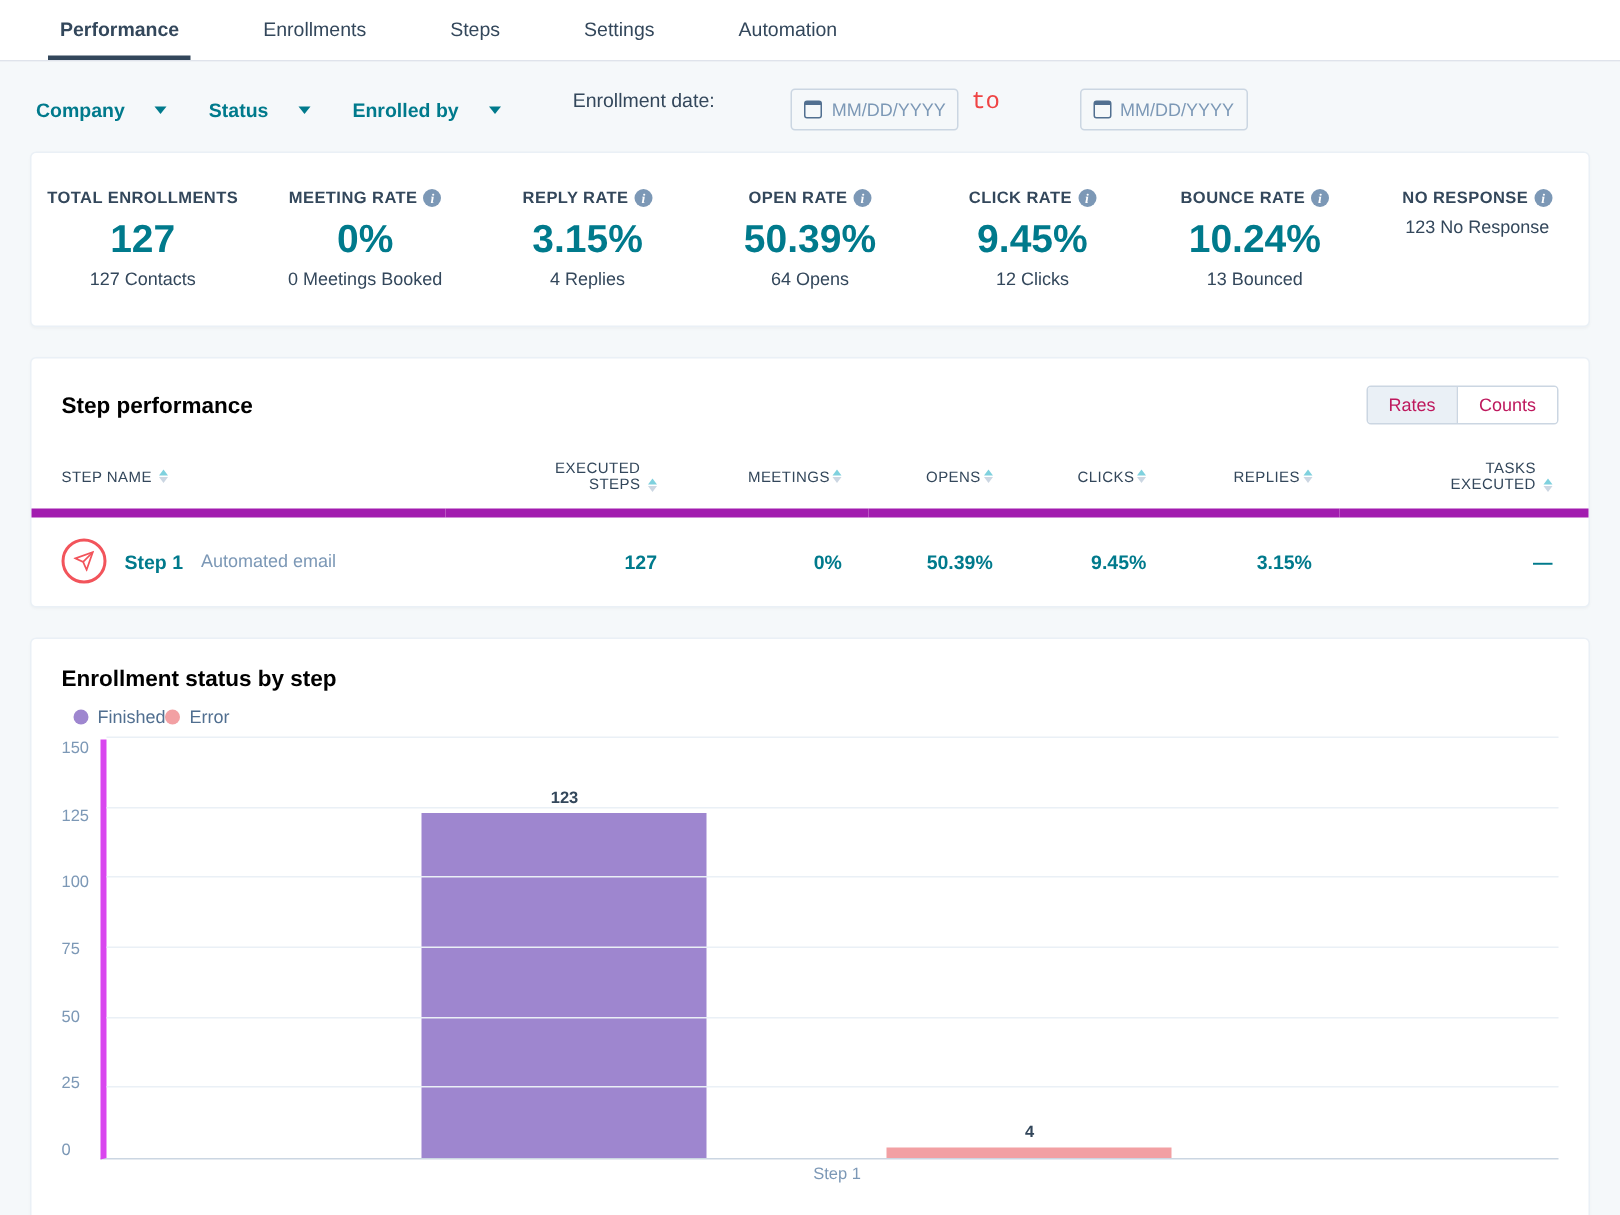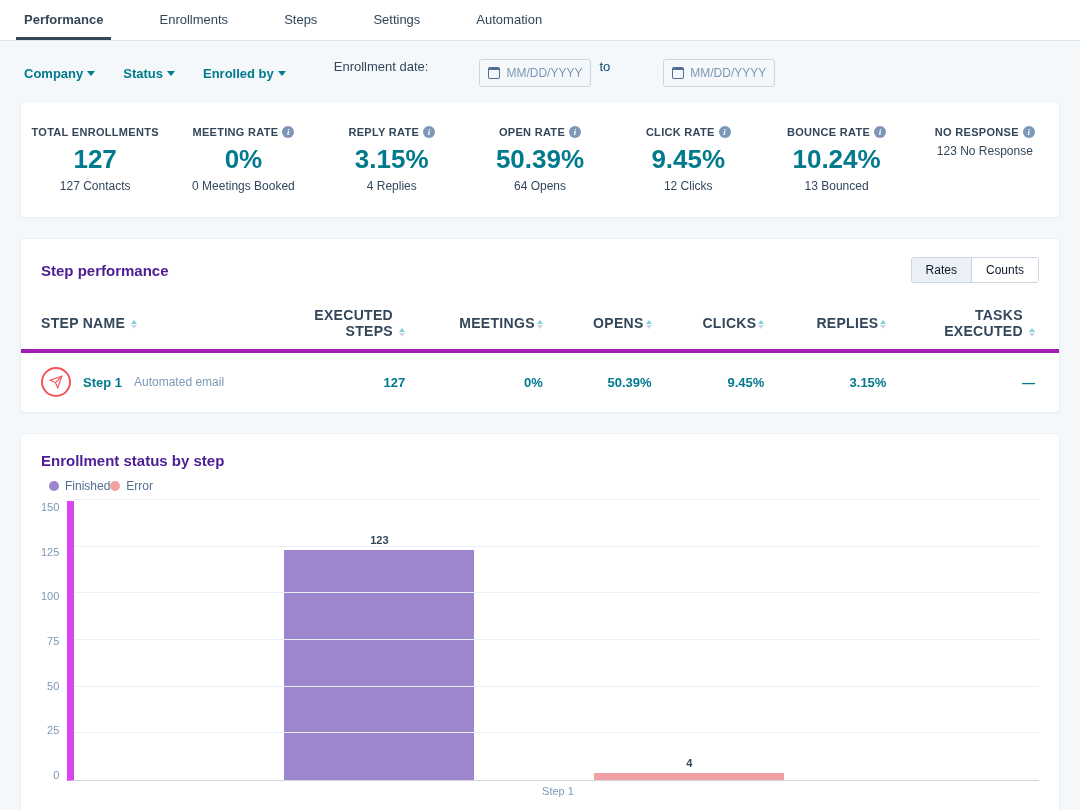--- a/index.html
+++ b/index.html
@@ -8,21 +8,21 @@
     background: #f5f8fa;
     color: #33475b;
     font-size: 13px;
   }
   .page { width: 1080px; margin: 0 auto; background: #f5f8fa; }
 
   
   .tabs {
     display: flex;
     gap: 40px;
-    padding: 0 16px;
+    padding: 0 32px;
     background: #fff;
     border-bottom: 1px solid #dfe3eb;
   }
   .tab {
     padding: 12px 8px 10px;
     font-size: 13px;
     color: #33475b;
     cursor: pointer;
     border-bottom: 3px solid transparent;
   }
@@ -38,21 +38,21 @@
     gap: 28px;
     padding: 18px 24px 14px;
   }
   .filter-dd {
     color: #007a8c;
     font-weight: 600;
     font-size: 13px;
     cursor: pointer;
     display: inline-flex;
     align-items: center;
-    gap: 4px;
+    gap: 20px;
   }
   .caret {
     width: 0; height: 0;
     border-left: 4px solid transparent;
     border-right: 4px solid transparent;
     border-top: 5px solid #007a8c;
     display: inline-block;
   }
   .filter-label { color: #33475b; font-size: 13px; }
   .date-box {
@@ -67,21 +67,21 @@
     font-size: 12px;
     height: 28px;
     margin-left: 45px;
   }
   .cal-icon {
     width: 12px; height: 12px;
     border: 1.5px solid #516f90;
     border-top-width: 3px;
     border-radius: 2px;
   }
-  .date-sep { color: #0c4a6e; font-size: 13px; padding: 0 2px; }
+  .date-sep { color: #ef4444; font-size: 16px; padding: 0 2px; font-family: Liberation Mono, monospace; }
 
   
   .panel {
     background: #fff;
     border: 1px solid #eaf0f6;
     border-radius: 4px;
     margin: 0 20px 20px;
     padding: 24px 0;
     box-shadow: 0 1px 2px rgba(0,0,0,0.03);
   }
@@ -128,45 +128,45 @@
     border-radius: 4px;
     margin: 0 20px 20px;
     box-shadow: 0 1px 2px rgba(0,0,0,0.03);
   }
   .section-head {
     display: flex;
     justify-content: space-between;
     align-items: center;
     padding: 18px 20px 12px;
   }
-  .section-title { font-size: 15px; font-weight: 700; color: #4c1d95; }
+  .section-title { font-size: 15px; font-weight: 700; color: #000000; }
   .toggle-group {
     display: inline-flex;
     border: 1px solid #cbd6e2;
     border-radius: 3px;
     overflow: hidden;
   }
   .toggle-btn {
     padding: 5px 14px;
     font-size: 12px;
-    color: #0f172a;
+    color: #be185d;
     background: #fff;
     cursor: pointer;
   }
   .toggle-btn.active { background: #eaf0f6; }
   .toggle-btn + .toggle-btn { border-left: 1px solid #cbd6e2; }
 
   .tbl { width: 100%; border-collapse: collapse; }
   .tbl th {
     text-align: right;
-    font-size: 14px;
-    font-weight: 700;
+    font-size: 10px;
+    font-weight: 400;
     color: #33475b;
     padding: 12px 18px 10px;
-    border-bottom: 4px solid #a21caf;
+    border-bottom: 6px solid #a21caf;
     letter-spacing: 0.3px;
   }
   .tbl th:first-child { text-align: left; }
   .sort {
     display: inline-flex;
     flex-direction: column;
     margin-left: 2px;
     line-height: 4px;
     vertical-align: middle;
   }
@@ -217,29 +217,28 @@
   .legend { display: flex; margin: 10px 0 8px 8px; }
   .legend-item { display: flex; align-items: center; gap: 6px; font-size: 12px; color: #516f90; }
   .swatch { width: 10px; height: 10px; border-radius: 50%; }
   .sw-purple { background: #9e86cf; }
   .sw-pink { background: #f2a0a3; }
   .chart-area { display: flex; height: 280px; }
   .y-axis {
     display: flex;
     flex-direction: column;
     justify-content: space-between;
-    align-items: flex-end;
     padding-right: 8px;
     font-size: 11px;
     color: #7c98b6;
   }
   .plot {
     flex: 1;
     position: relative;
-    border-left: 7px solid #d946ef;
+    border-left: 4px solid #d946ef;
     border-bottom: 1px solid #cbd6e2;
     text-decoration: underline;
   }
   .gridline {
     position: absolute;
     left: 0; right: 0;
     border-top: 1px solid #eaf0f6;
   }
   .bars-group {
     position: absolute;

